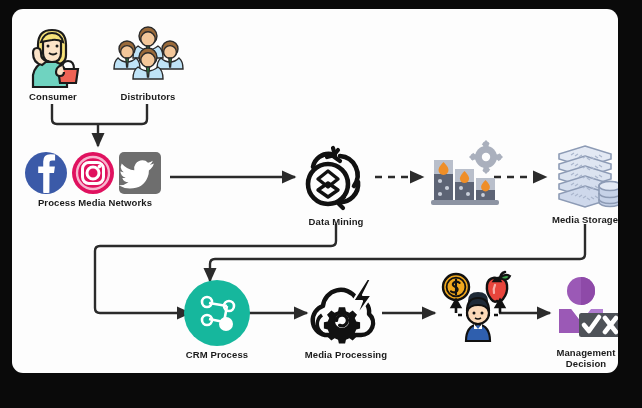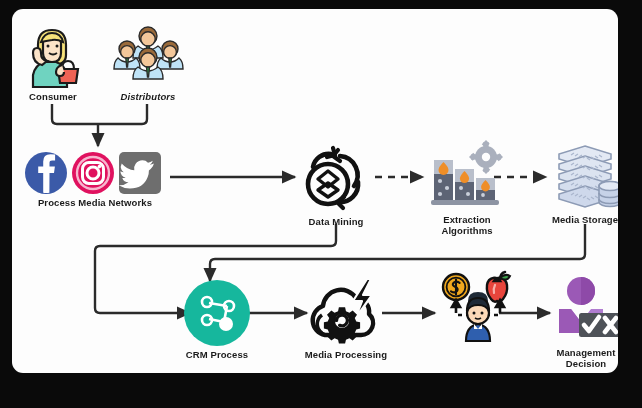--- a/index.html
+++ b/index.html
@@ -75,21 +75,21 @@
 
           <path d="M36 46 l20 0 l-2 14 l-16 0 z" fill="#ef6355" stroke="#1b1b1b" stroke-width="2.2"></path>
           <path d="M40 46 q0-8 6-8 q6 0 6 8" fill="none" stroke="#1b1b1b" stroke-width="2.2"></path>
 
           <path d="M40 42 q-6 2 -6 7 q0 4 4 4 q4 0 4-4" fill="#fbe3c8" stroke="#1b1b1b" stroke-width="2.2"></path>
         </svg>
       </div>
       <div class="cap">Consumer</div>
     </div>
 
-    <div class="node" style="left:92px;top:14px;width:88px;font-style:italic;">
+    <div class="node" style="left:92px;top:14px;width:88px;">
       <div class="gfx" style="width:80px;height:66px;">
         <svg viewBox="0 0 80 66" width="80" height="66">
           <g stroke="#2b2b2b" stroke-width="1.4">
 
             <g>
                 <circle cx="40" cy="13" r="9" fill="#9a6a3a"></circle>
                 <circle cx="40" cy="16" r="7.2" fill="#f3c79a"></circle>
                <path d="M30 23 q-5 3 -5 12 l30 0 q0-9 -5-12 q-5 4 -10 4 q-5 0 -10-4 z" fill="#bfe3f7"></path>
                <path d="M38.5 23 l3 0 l-1 10 l-1 0 z" fill="#2e9e4f"></path>
               </g>
@@ -210,22 +210,20 @@
           <g>
             <rect x="48" y="36" width="19" height="12" fill="#b9bfcb"></rect>
             <rect x="48" y="48" width="19" height="10" fill="#5d6475"></rect>
             <path d="M57.5 38 q4.4 4.4 4.4 7 a4.4 4.4 0 0 1 -8.8 0 q0-2.6 4.4-7 z" fill="#ef8e27"></path>
             <circle cx="55" cy="53" r="1.9" fill="#c9cfda"></circle>
           </g>
 
           <rect x="3" y="58" width="68" height="5" rx="2" fill="#8d94a3"></rect>
         </svg>
       </div>
-      <div class="cap">Extraction
-Algorithms</div>
     </div>
 
     <div class="node" style="left:533px;top:133px;width:80px;">
       <div class="gfx" style="width:72px;height:70px;">
         <svg viewBox="0 0 72 70" width="72" height="70">
           <g stroke="#8d9bb5" stroke-width="1.6">
 
             <path d="M36 4 L62 12 L62 17 L36 25 L10 17 L10 12 z" fill="#e3e9f4"></path>
             <path d="M36 14 L62 22 L62 27 L36 35 L10 27 L10 22 z" fill="#dfe6f2"></path>
             <path d="M36 24 L62 32 L62 37 L36 45 L10 37 L10 32 z" fill="#dbe3f0"></path>

